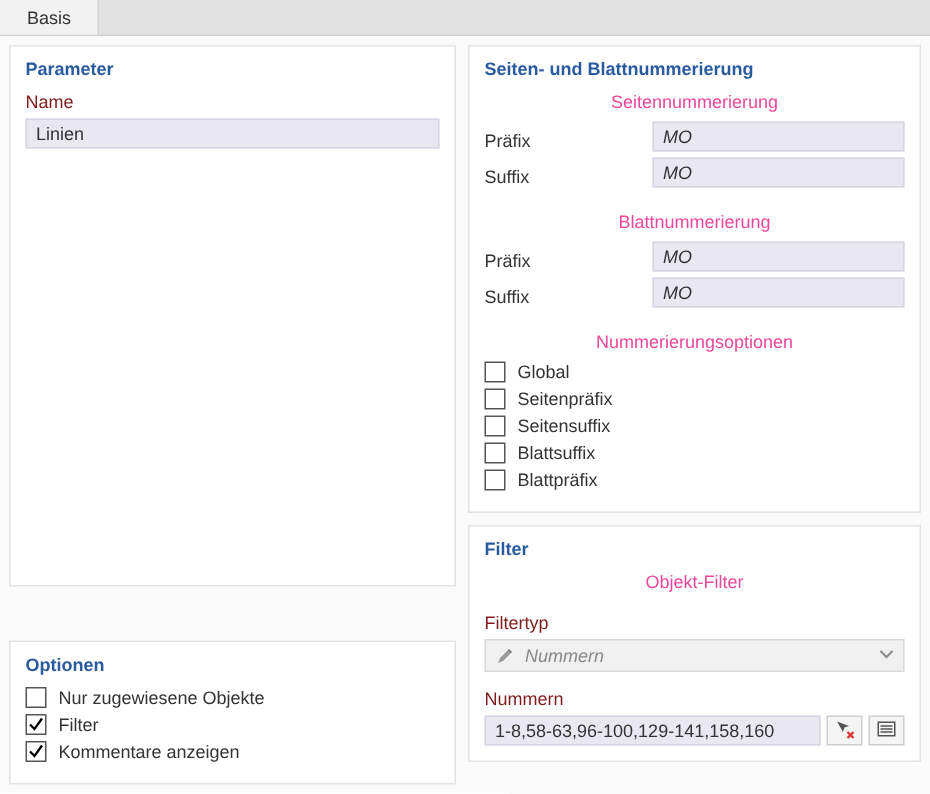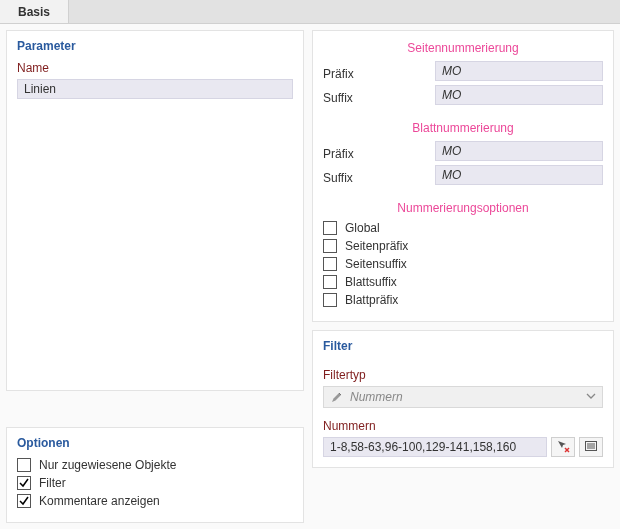--- a/index.html
+++ b/index.html
@@ -18,21 +18,20 @@
     display: flex; align-items: stretch;
     border-bottom: 1px solid #d0d0d0;
   }
   .tab {
     padding: 0 18px;
     display: flex; align-items: center;
     background: #f2f2f2;
     border-right: 1px solid #d0d0d0;
     color: #333;
     cursor: pointer;
-    font-weight: bold;
   }
   .content {
     display: flex;
     width: 100%;
     height: calc(100% - 24px);
     gap: 8px;
     padding: 6px 6px 6px 6px;
     background: #fafafa;
   }
   .col { display: flex; flex-direction: column; gap: 8px; }
@@ -202,20 +201,21 @@
         </span>
         <span>Kommentare anzeigen</span>
       </div>
     </div>
 
   </div>
 
   <div class="col col-right">
 
     <div class="panel">
+      <div class="panel-title">Seiten- und Blattnummerierung</div>
 
       <div class="subheading">Seitennummerierung</div>
       <div class="kv-row">
         <div class="kv-label">Präfix</div>
         <div class="kv-value">MO</div>
       </div>
       <div class="kv-row">
         <div class="kv-label">Suffix</div>
         <div class="kv-value">MO</div>
       </div>
@@ -263,20 +263,21 @@
         <span class="cb">
           
         </span>
         <span>Blattpräfix</span>
       </div>
     </div>
 
     <div class="panel">
       <div class="panel-title">Filter</div>
 
+      <div class="subheading">Objekt-Filter</div>
 
       <div class="spacer" style="height:6px"></div>
 
       <div class="field-label">Filtertyp</div>
       <div class="select">
         <span class="pencil">
           <svg viewBox="0 0 14 14">
               <path d="M2 12 L3.5 8.5 L9 3 L11 5 L5.5 10.5 Z" fill="#999"></path>
               <path d="M9 3 L11 5" stroke="#777" stroke-width="1"></path>
             </svg>

